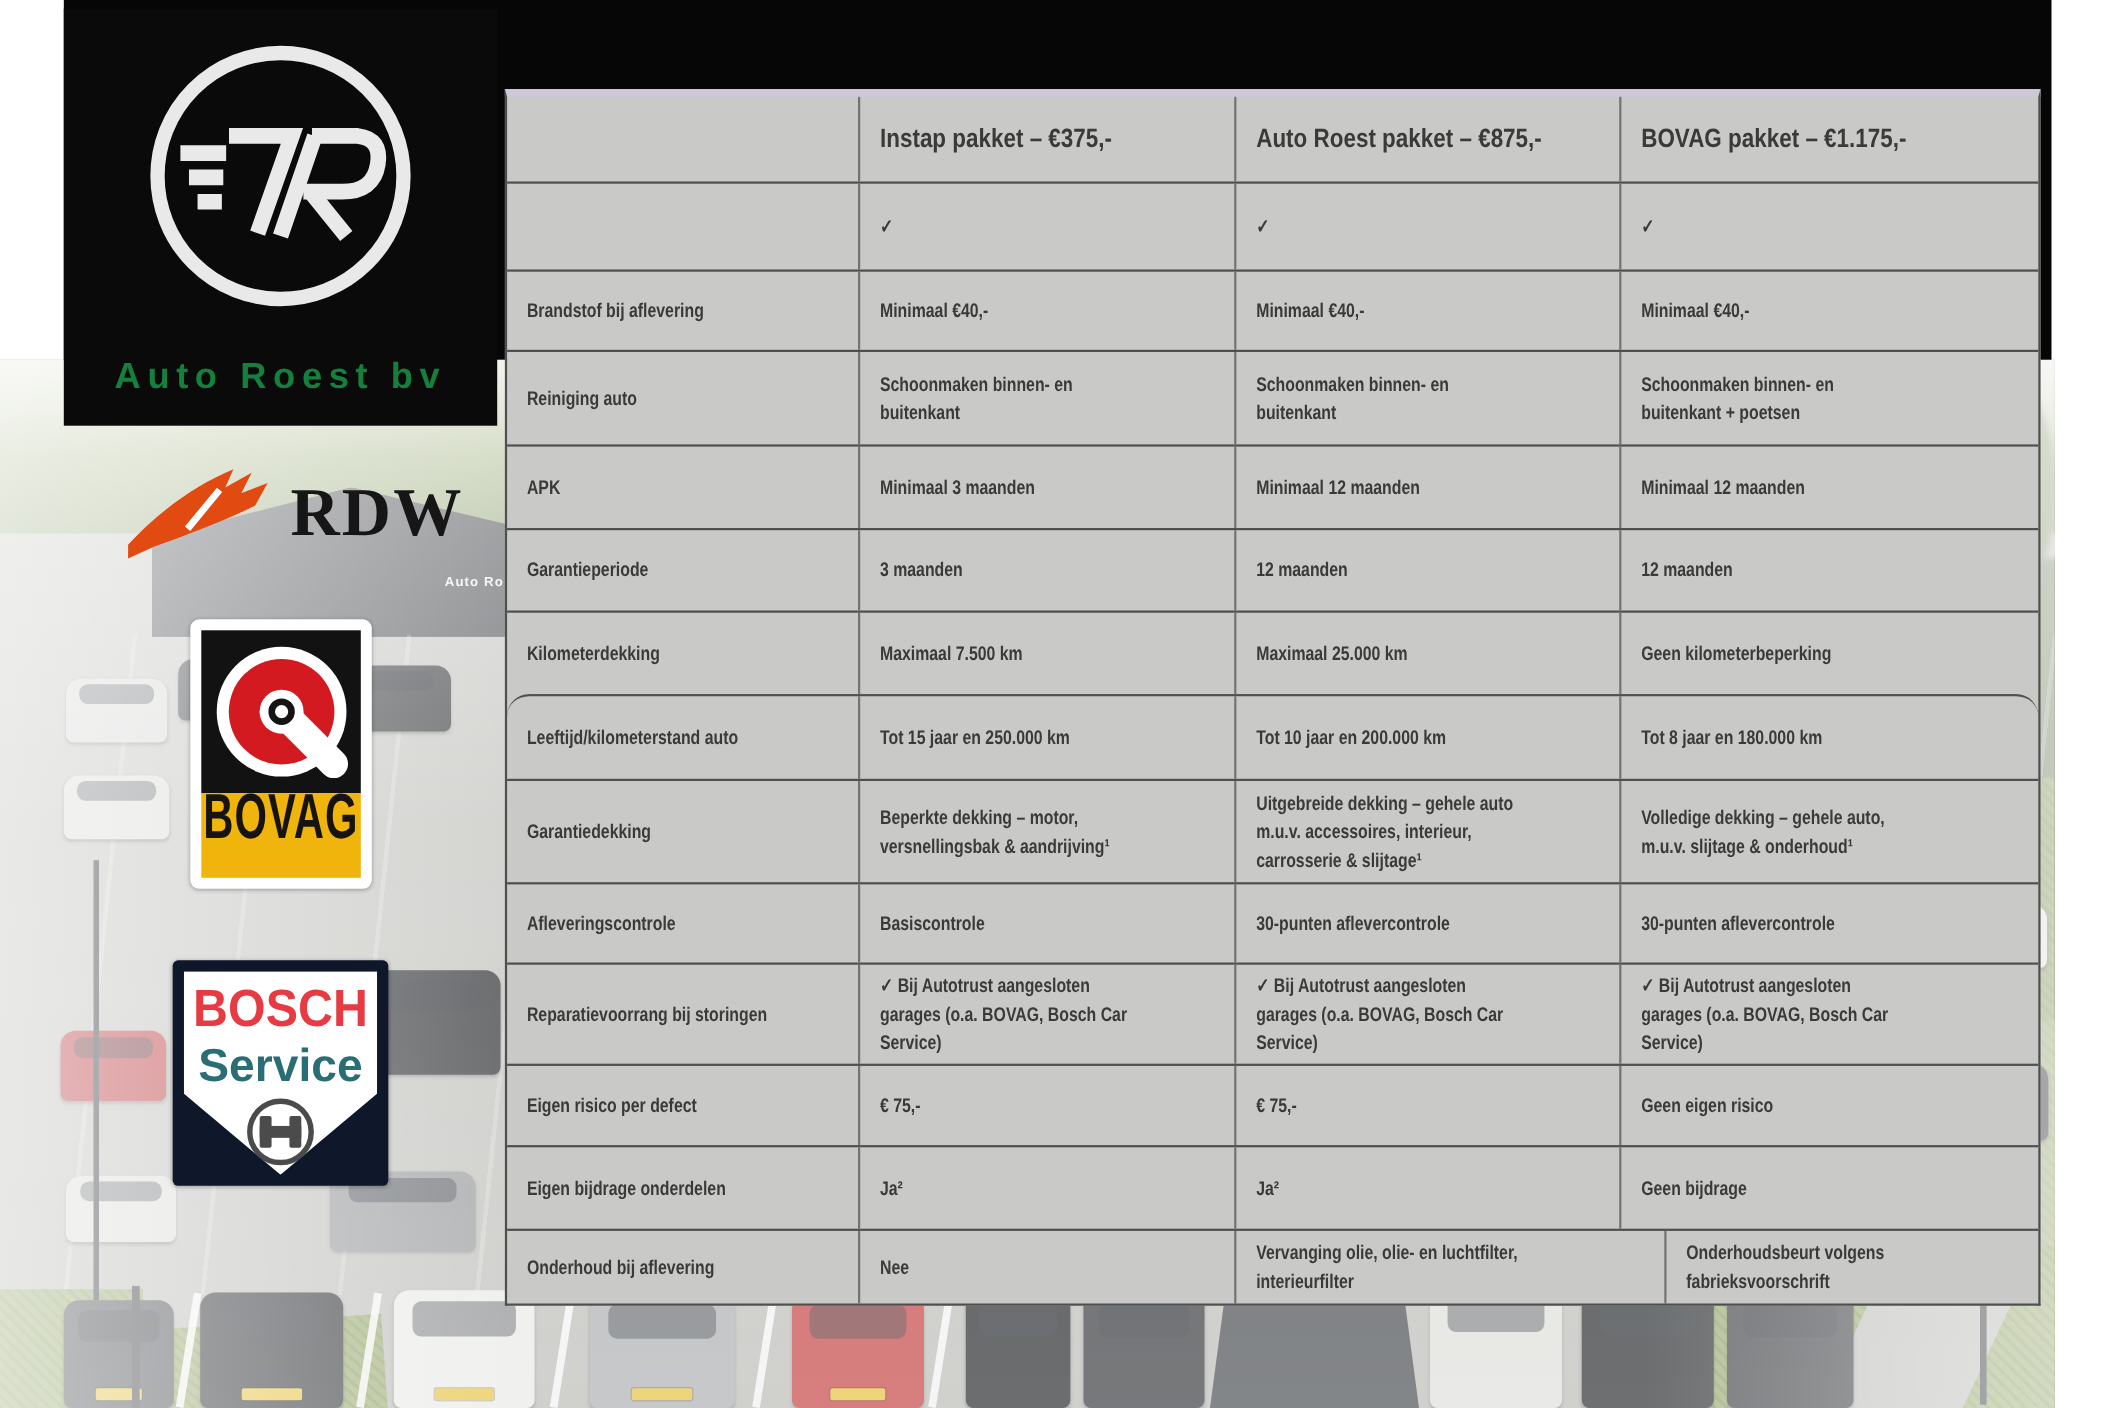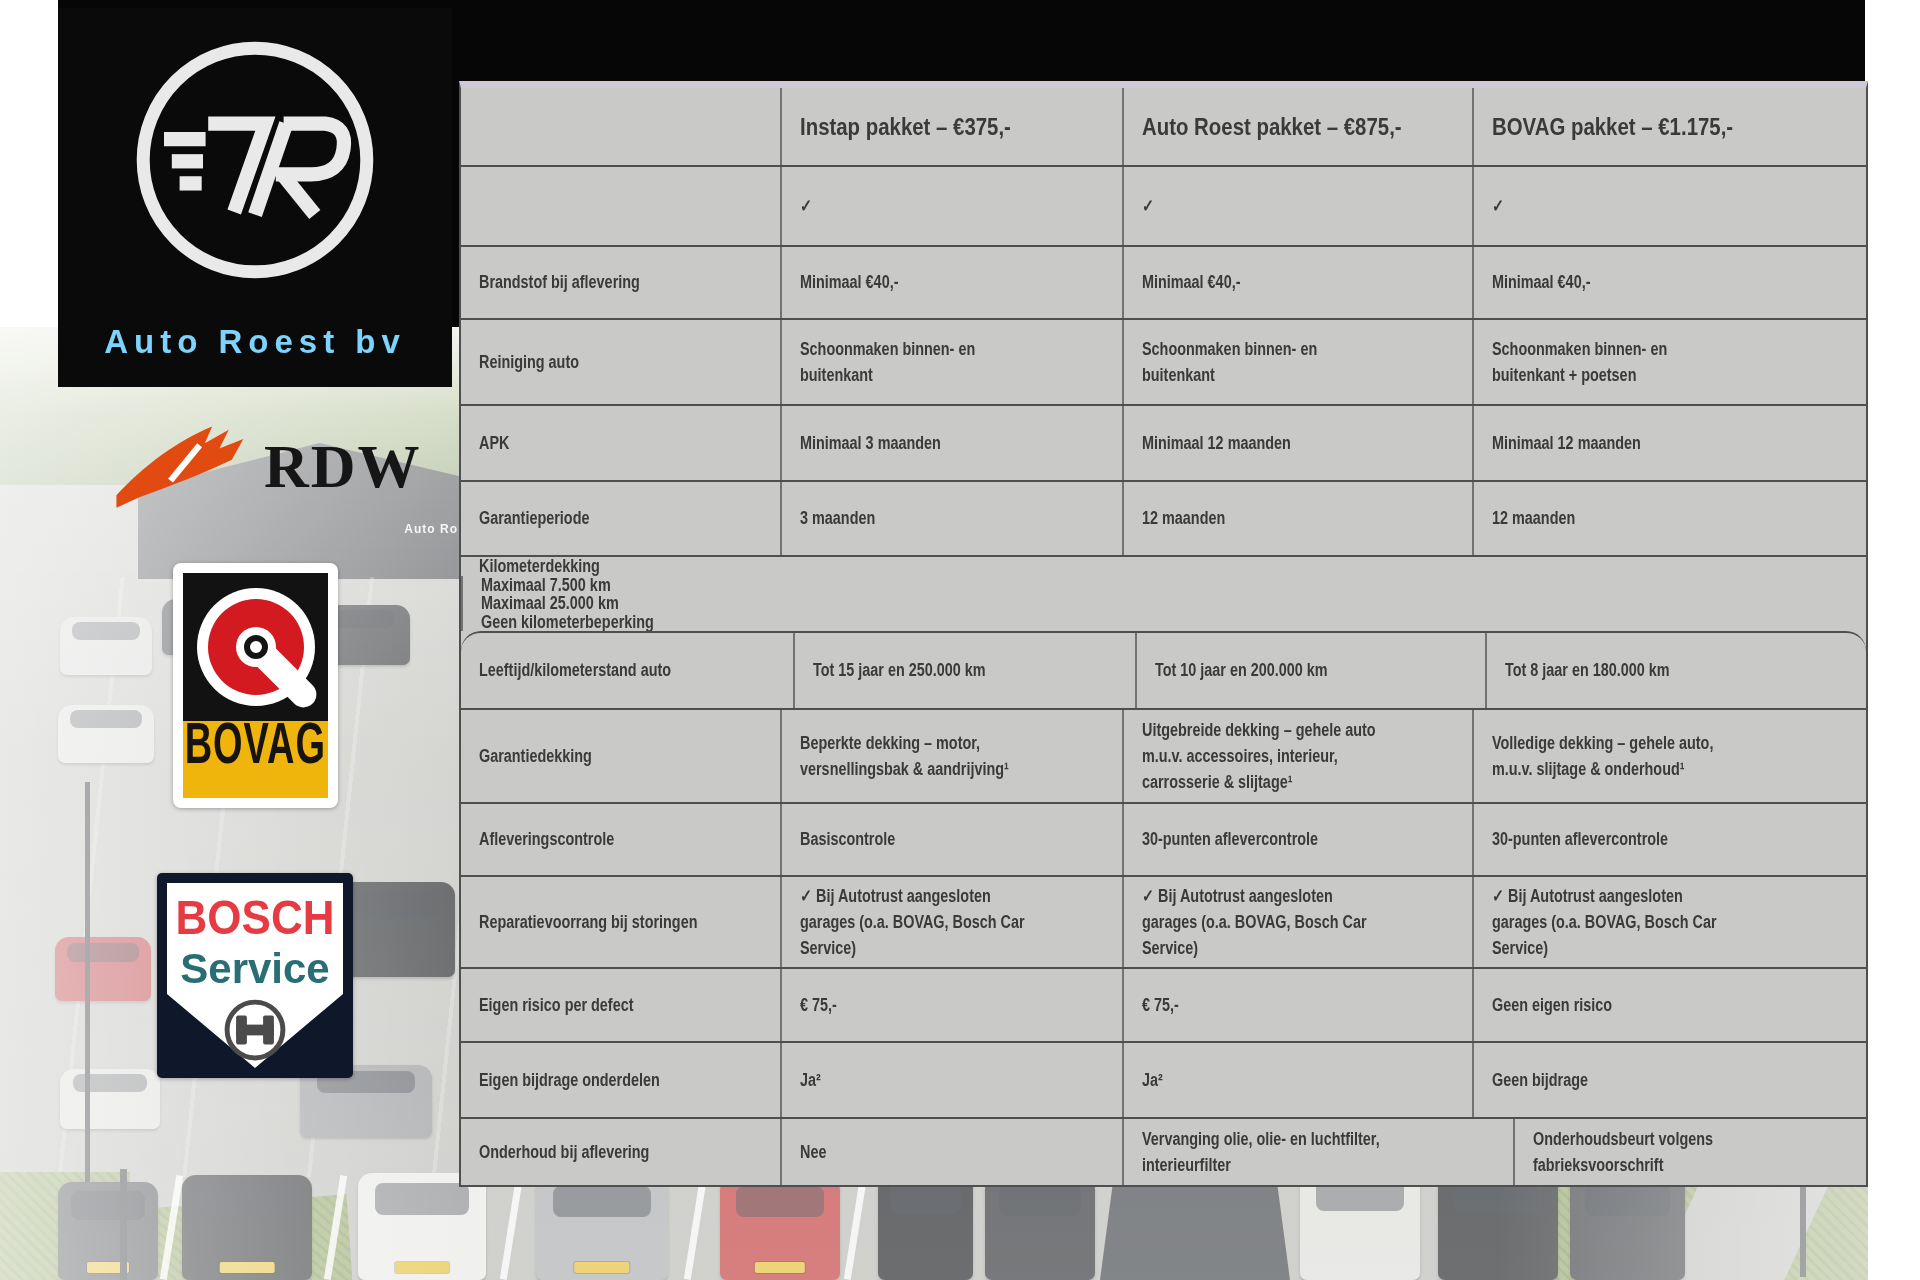--- a/index.html
+++ b/index.html
@@ -29,21 +29,21 @@
   .grass{background:#93a567;background-image:repeating-linear-gradient(45deg,rgba(55,85,30,.18) 0 3px,transparent 3px 8px);position:absolute;}
   .pergola{position:absolute;left:1100px;top:820px;width:190px;height:133px;background:#3d4145;
     -webkit-clip-path:polygon(8% 14%,92% 14%,100% 100%,0 100%);clip-path:polygon(8% 14%,92% 14%,100% 100%,0 100%);}
   .waterwedge{position:absolute;left:1690px;top:800px;width:130px;height:153px;background:#b7b8b4;transform:skewX(-25deg);}
   .wash1{position:absolute;inset:0;background:linear-gradient(180deg,rgba(255,255,255,.55) 0%,rgba(255,255,255,.30) 45%,rgba(255,255,255,.36) 100%);pointer-events:none;}
   .wash2{position:absolute;inset:0;background:linear-gradient(90deg,rgba(255,255,255,.50) 0%,rgba(255,255,255,0) 26%,rgba(255,255,255,0) 80%,rgba(255,255,255,.38) 100%);pointer-events:none;}
   
   .black-band{position:absolute;left:58px;top:0;width:1807px;height:327px;background:#060607;}
   .logo-box{position:absolute;left:58px;top:8px;width:394px;height:379px;background:#0a0a0b;}
   .logo-mark{position:absolute;left:50%;top:22px;transform:translateX(-50%);}
-  .logo-text{position:absolute;left:0;right:0;bottom:26px;text-align:center;color:#7dd3fc;
+  .logo-text{position:absolute;left:0;right:0;bottom:26px;text-align:center;color:#15803d;
     font-size:33px;font-weight:bold;letter-spacing:6px;white-space:nowrap;}
   
   .rdw{position:absolute;left:108px;top:412px;display:flex;align-items:center;}
   .rdw .word{font-family:"Liberation Serif",serif;font-weight:bold;font-size:62px;color:#161616;letter-spacing:2px;margin-left:6px;}
   .bovag{position:absolute;left:173px;top:563px;width:165px;height:245px;background:#ffffff;border-radius:8px;
     box-shadow:0 1px 4px rgba(0,0,0,.3);padding:0;}
   .bovag .iconwrap{position:absolute;left:10px;top:10px;width:145px;height:148px;background:#121212;}
   .bovag .ring{position:absolute;left:50%;top:50%;width:118px;height:118px;margin:-59px 0 0 -59px;background:#ffffff;border-radius:50%;}
   .bovag .disc{position:absolute;left:50%;top:50%;width:96px;height:96px;margin:-48px 0 0 -48px;background:#d21a20;border-radius:50%;}
   .bovag .arm{position:absolute;left:50%;top:50%;width:26px;height:80px;margin-left:-13px;background:#ffffff;
@@ -270,39 +270,39 @@
       <div class="tcell vsep" style="width: 342px;">
         <span class="tx">3 maanden</span>
       </div>
       <div class="tcell vsep" style="width: 350px;">
         <span class="tx">12 maanden</span>
       </div>
       <div class="tcell vsep" style="width: 330px;">
         <span class="tx">12 maanden</span>
       </div>
     </div>
-    <div class="trow" style="height: 76px; flex-direction: column;">
+    <div class="trow" style="height: 76px;">
       <div class="tcell lab" style="width: 319px;">
         <span class="tx">Kilometerdekking</span>
       </div>
       <div class="tcell vsep" style="width: 342px;">
         <span class="tx">Maximaal 7.500 km</span>
       </div>
       <div class="tcell vsep" style="width: 350px;">
         <span class="tx">Maximaal 25.000 km</span>
       </div>
       <div class="tcell vsep" style="width: 330px;">
         <span class="tx">Geen kilometerbeperking</span>
       </div>
     </div>
     <div class="trow" style="height: 77px; border-radius: 20px;">
       <div class="tcell lab" style="width: 319px;">
         <span class="tx">Leeftijd/kilometerstand auto</span>
       </div>
-      <div class="tcell vsep" style="width: 342px; margin-left: 13px;">
+      <div class="tcell vsep" style="width: 342px;">
         <span class="tx">Tot 15 jaar en 250.000 km</span>
       </div>
       <div class="tcell vsep" style="width: 350px;">
         <span class="tx">Tot 10 jaar en 200.000 km</span>
       </div>
       <div class="tcell vsep" style="width: 381px;">
         <span class="tx">Tot 8 jaar en 180.000 km</span>
       </div>
     </div>
     <div class="trow" style="height: 94px;">

